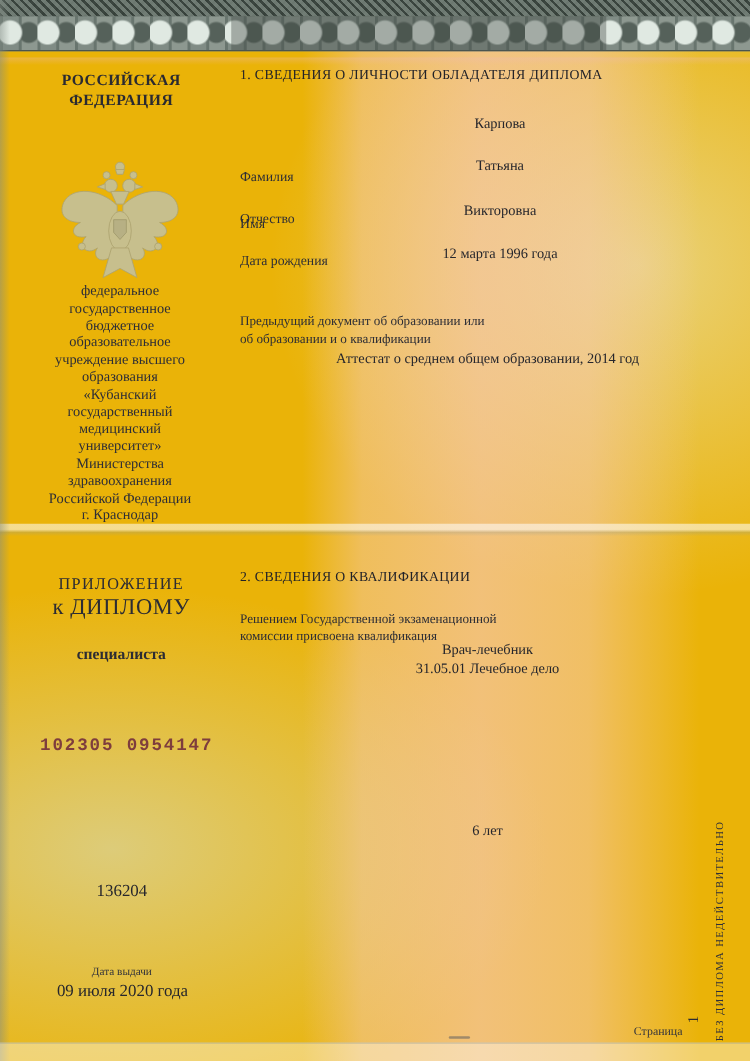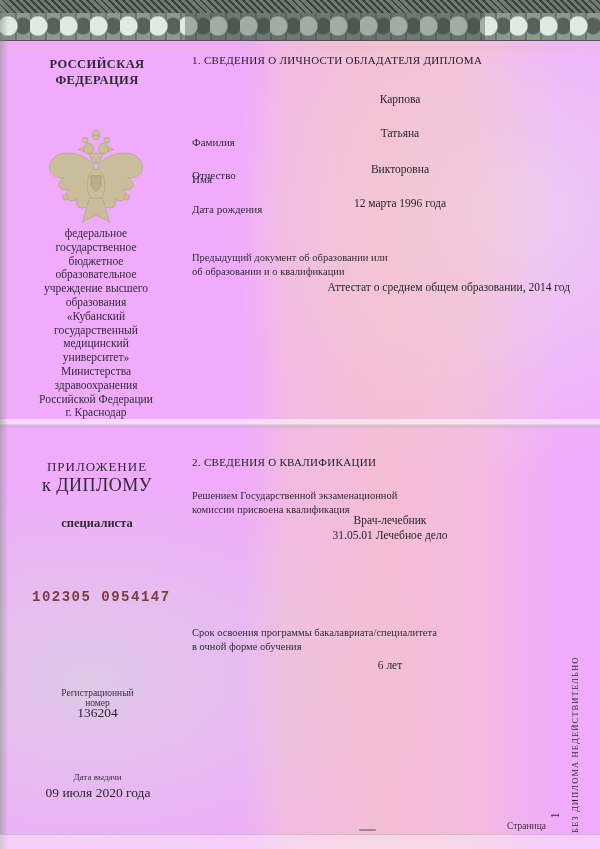--- a/index.html
+++ b/index.html
@@ -1,21 +1,21 @@
 <!DOCTYPE html>
 <html><head>
 <meta charset="utf-8">
 <style>
   html,body{margin:0;padding:0;background:#888;}
   .page{
     position:relative;
     width:600px;height:849px;
     margin:0 auto;
     overflow:hidden;
-    background:#f0abfc;
+    background:#eab308;
     font-family:"Liberation Serif", serif;
     color:#2b2b31;
   }
   
   .paper-tint{
     position:absolute;inset:0;
     background:
       radial-gradient(ellipse 500px 300px at 15% 80%, rgba(210,224,214,.55), rgba(210,224,214,0) 70%),
       radial-gradient(ellipse 420px 380px at 85% 25%, rgba(233,240,235,.5), rgba(233,240,235,0) 70%);
   }
@@ -95,21 +95,21 @@
   .date-value{top:785px;left:18px;width:160px;text-align:center;font-size:13.5px;color:#26262c;}
 
   .s1-title{top:54px;left:192px;width:380px;font-size:11px;letter-spacing:.3px;color:#222228;}
   .f-label{left:192px;font-size:11px;color:#2e2e35;}
   .f-value{left:260px;width:280px;text-align:center;font-size:11.5px;color:#26262c;}
   .t1{top:99px;margin-top:37px;} .v1{top:93px;}
   .t2{top:133px;margin-top:40px;} .v2{top:127px;}
   .t3{top:169px;} .v3{top:163px;}
   .t4{top:203px;} .v4{top:197px;}
   .prev-label{top:251px;left:192px;width:270px;font-size:10.5px;line-height:1.35;color:#2e2e35;}
-  .prev-value{top:281px;left:210px;width:360px;text-align:right;font-size:11.5px;color:#26262c;}
+  .prev-value{top:281px;left:210px;width:360px;text-align:center;font-size:11.5px;color:#26262c;}
 
   .s2-title{top:456px;left:192px;width:380px;font-size:11px;letter-spacing:.3px;color:#222228;}
   .decision-label{top:489px;left:192px;width:290px;font-size:10.5px;line-height:1.35;color:#2e2e35;}
   .qualification{top:514px;left:250px;width:280px;text-align:center;font-size:11.5px;color:#26262c;}
   .specialty{top:529px;left:250px;width:280px;text-align:center;font-size:11.5px;color:#26262c;}
   .duration-label{top:626px;left:192px;width:300px;font-size:10.5px;line-height:1.35;color:#2e2e35;}
   .duration-value{top:659px;left:250px;width:280px;text-align:center;font-size:11.5px;color:#26262c;}
 
   .page-label{top:821px;left:478px;width:68px;text-align:right;font-size:9.5px;color:#35353c;}
   .page-number{
@@ -181,22 +181,20 @@
 здравоохранения
 Российской Федерации
 г. Краснодар</div>
 
   <div class="abs suppl1">ПРИЛОЖЕНИЕ</div>
   <div class="abs suppl2">к ДИПЛОМУ</div>
   <div class="abs suppl3">специалиста</div>
 
   <div class="abs serial">102305 0954147</div>
 
-  <div class="abs reg-label pre">Регистрационный
-номер</div>
   <div class="abs reg-value">136204</div>
 
   <div class="abs date-label">Дата выдачи</div>
   <div class="abs date-value">09 июля 2020 года</div>
 
   <div class="abs s1-title">1. СВЕДЕНИЯ О ЛИЧНОСТИ ОБЛАДАТЕЛЯ ДИПЛОМА</div>
 
   <div class="abs f-label t1">Фамилия</div>
   <div class="abs f-value v1">Карпова</div>
 
@@ -211,22 +209,20 @@
 
   <div class="abs prev-label pre">Предыдущий документ об образовании или
 об образовании и о квалификации</div>
   <div class="abs prev-value">Аттестат о среднем общем образовании, 2014 год</div>
 
   <div class="abs s2-title">2. СВЕДЕНИЯ О КВАЛИФИКАЦИИ</div>
   <div class="abs qualification">Врач-лечебник</div>
   <div class="abs decision-label pre">Решением Государственной экзаменационной
 комиссии присвоена квалификация</div>
   <div class="abs specialty">31.05.01 Лечебное дело</div>
-  <div class="abs duration-label pre">Срок освоения программы бакалавриата/специалитета
-в очной форме обучения</div>
   <div class="abs duration-value">6 лет</div>
 
   <div class="abs pen-dash"></div>
   <div class="abs page-label">Страница</div>
   <div class="abs page-number">1</div>
   <div class="abs validity">БЕЗ ДИПЛОМА НЕДЕЙСТВИТЕЛЬНО</div>
 
 </div>
 
 </body></html>

